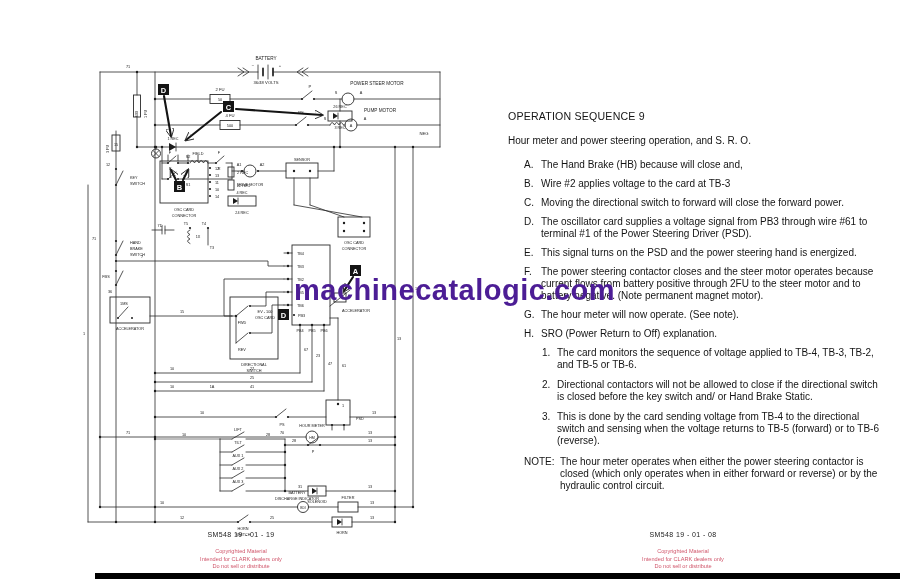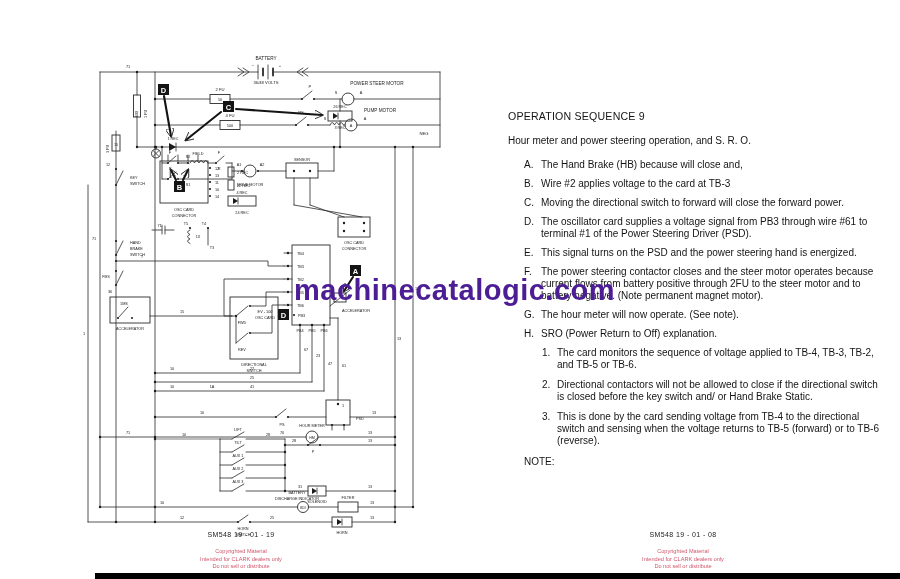--- a/index.html
+++ b/index.html
@@ -580,20 +580,21 @@
       <span class="substep-label">2.</span>
       <span class="substep-text">Directional contactors will not be allowed to close if the directional switch is closed before the key switch and/ or Hand Brake Static.</span>
     </div>
     <div class="substep">
       <span class="substep-label">3.</span>
       <span class="substep-text">This is done by the card sending voltage from TB-4 to the directional switch and sensing when the voltage returns to TB-5 (forward) or to TB-6 (reverse).</span>
     </div>
 
     <div class="note">
       <span class="note-label">NOTE:</span>
+      <span class="note-text">The hour meter operates when either the power steering contactor is closed (which only operates when in either  forward or reverse) or by the hydraulic control circuit.</span>
     </div>
   </div>
 
   <div class="watermark">machinecatalogic.com</div>
 
   <div class="doc-num left">SM548  19 - 01 - 19</div>
   <div class="copyright left">
     <div>Copyrighted Material</div>
     <div>Intended for CLARK dealers only</div>
     <div>Do not sell or distribute</div>

